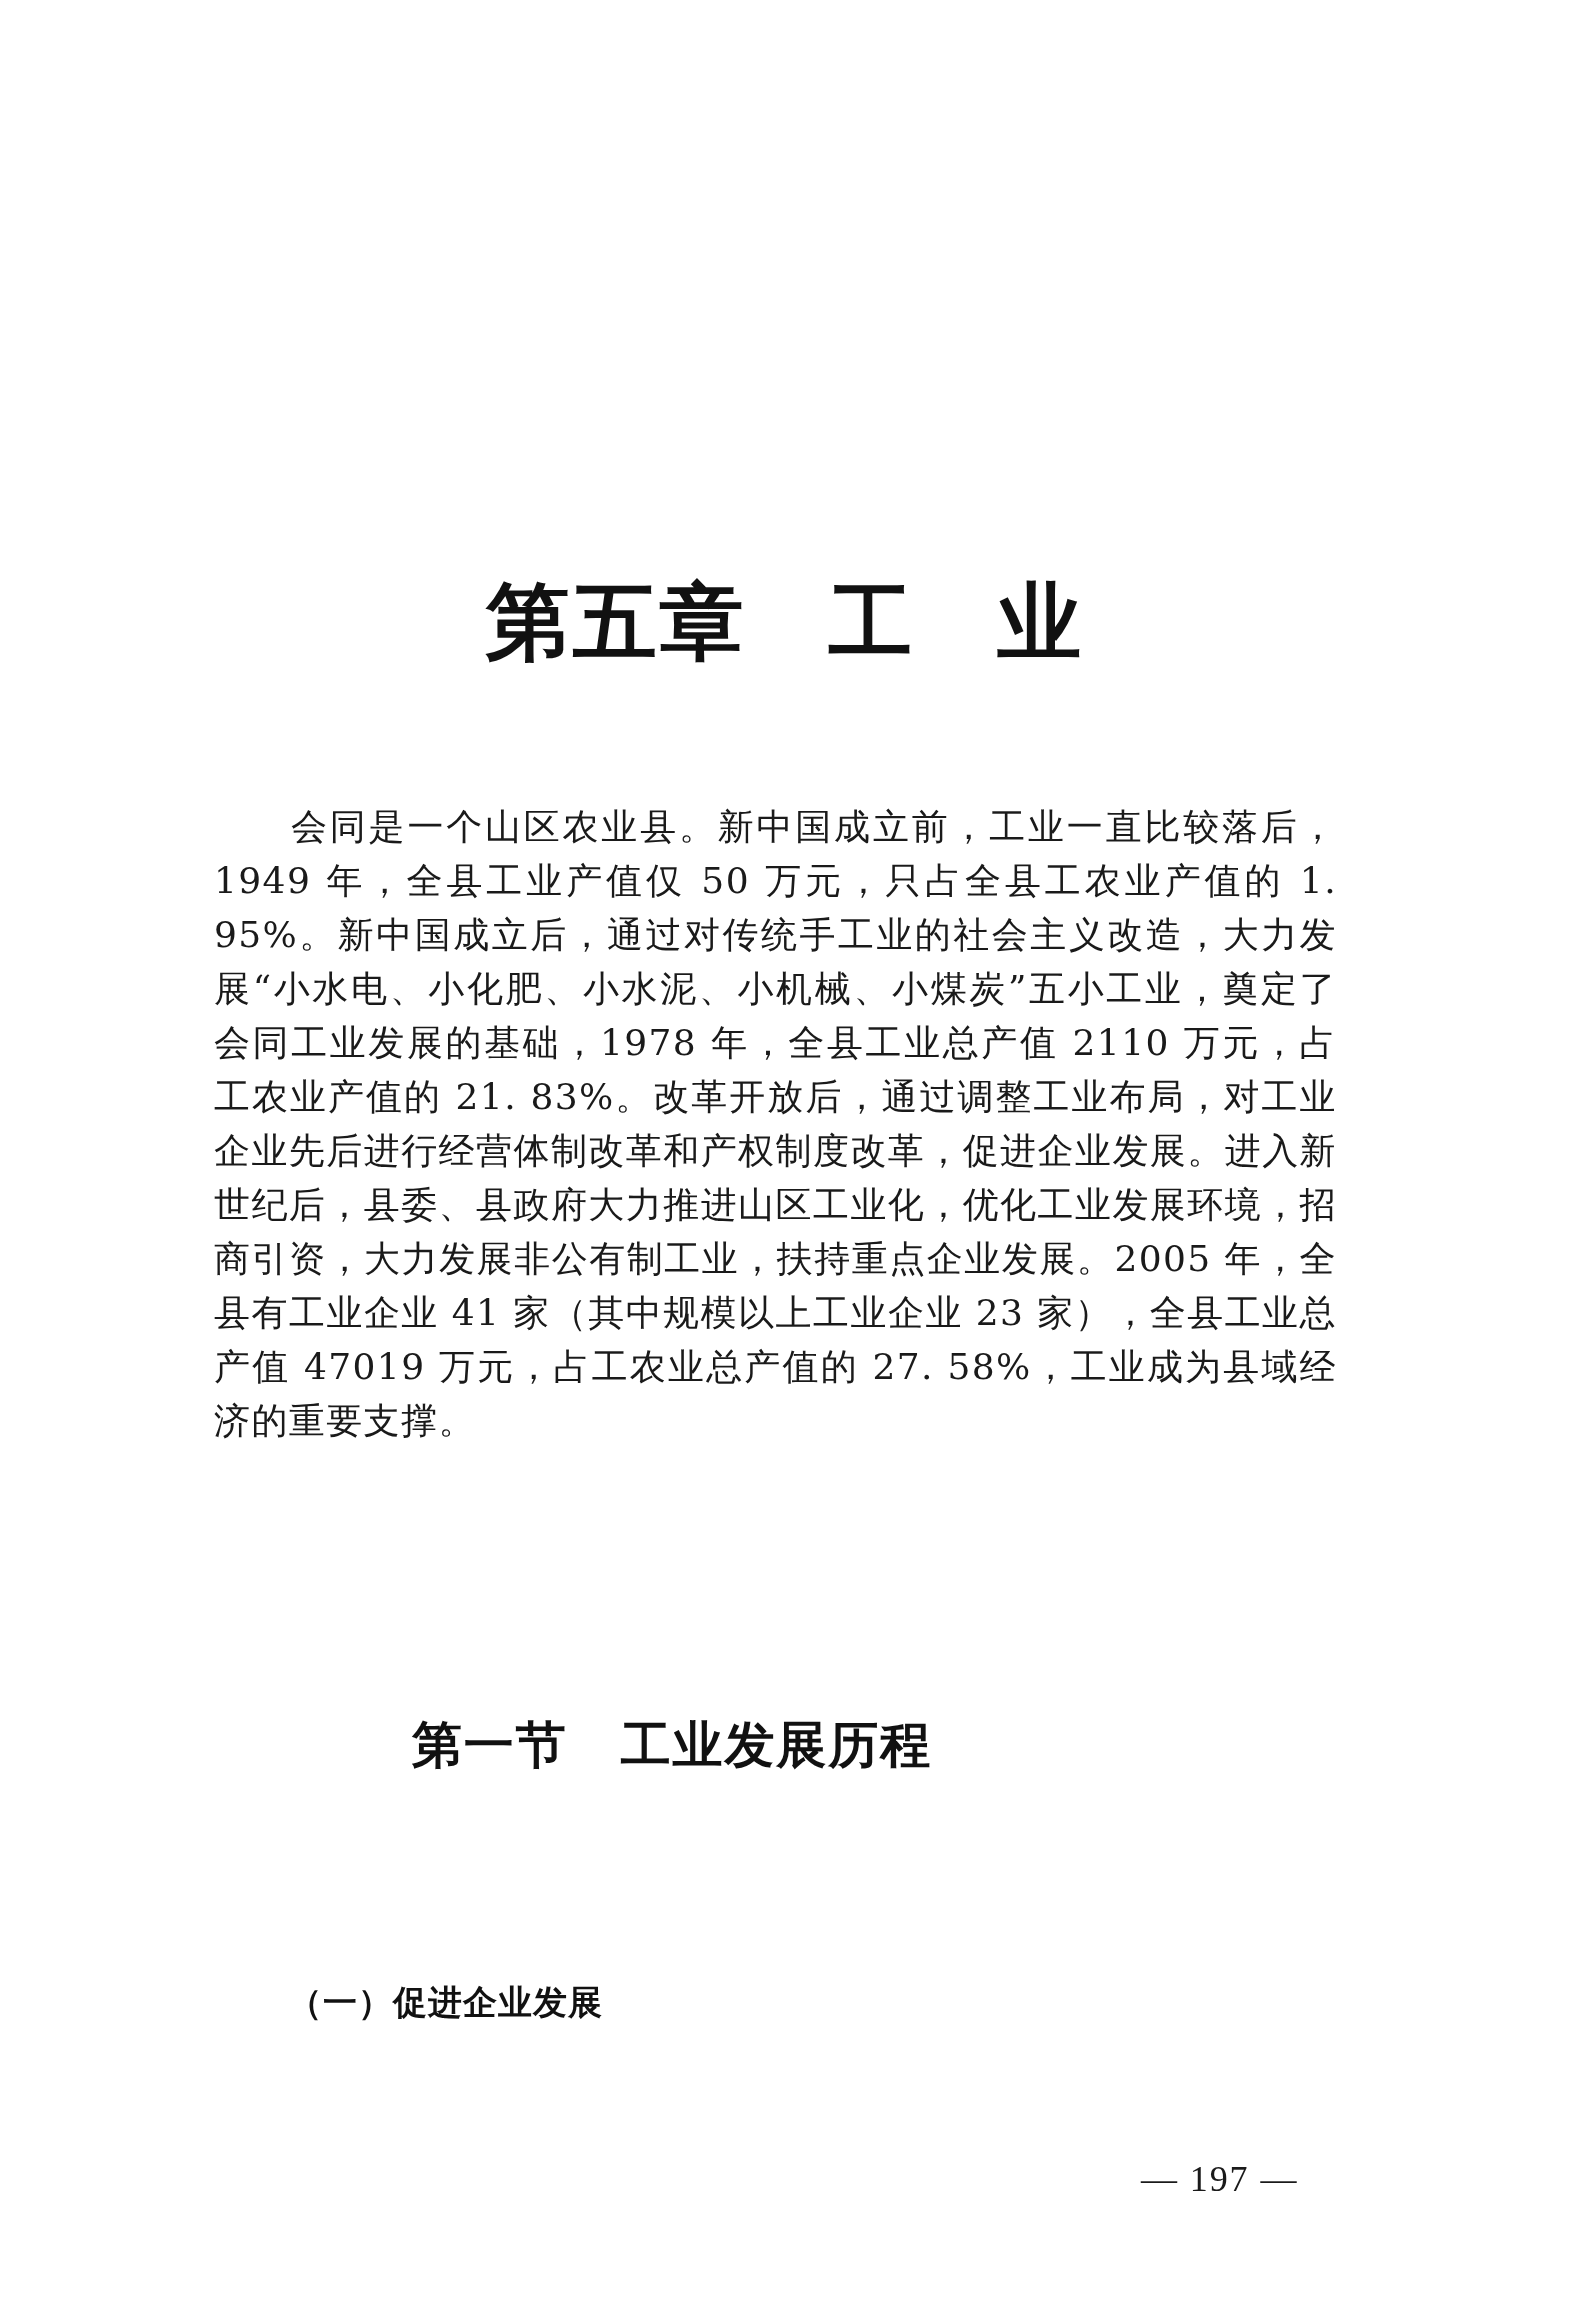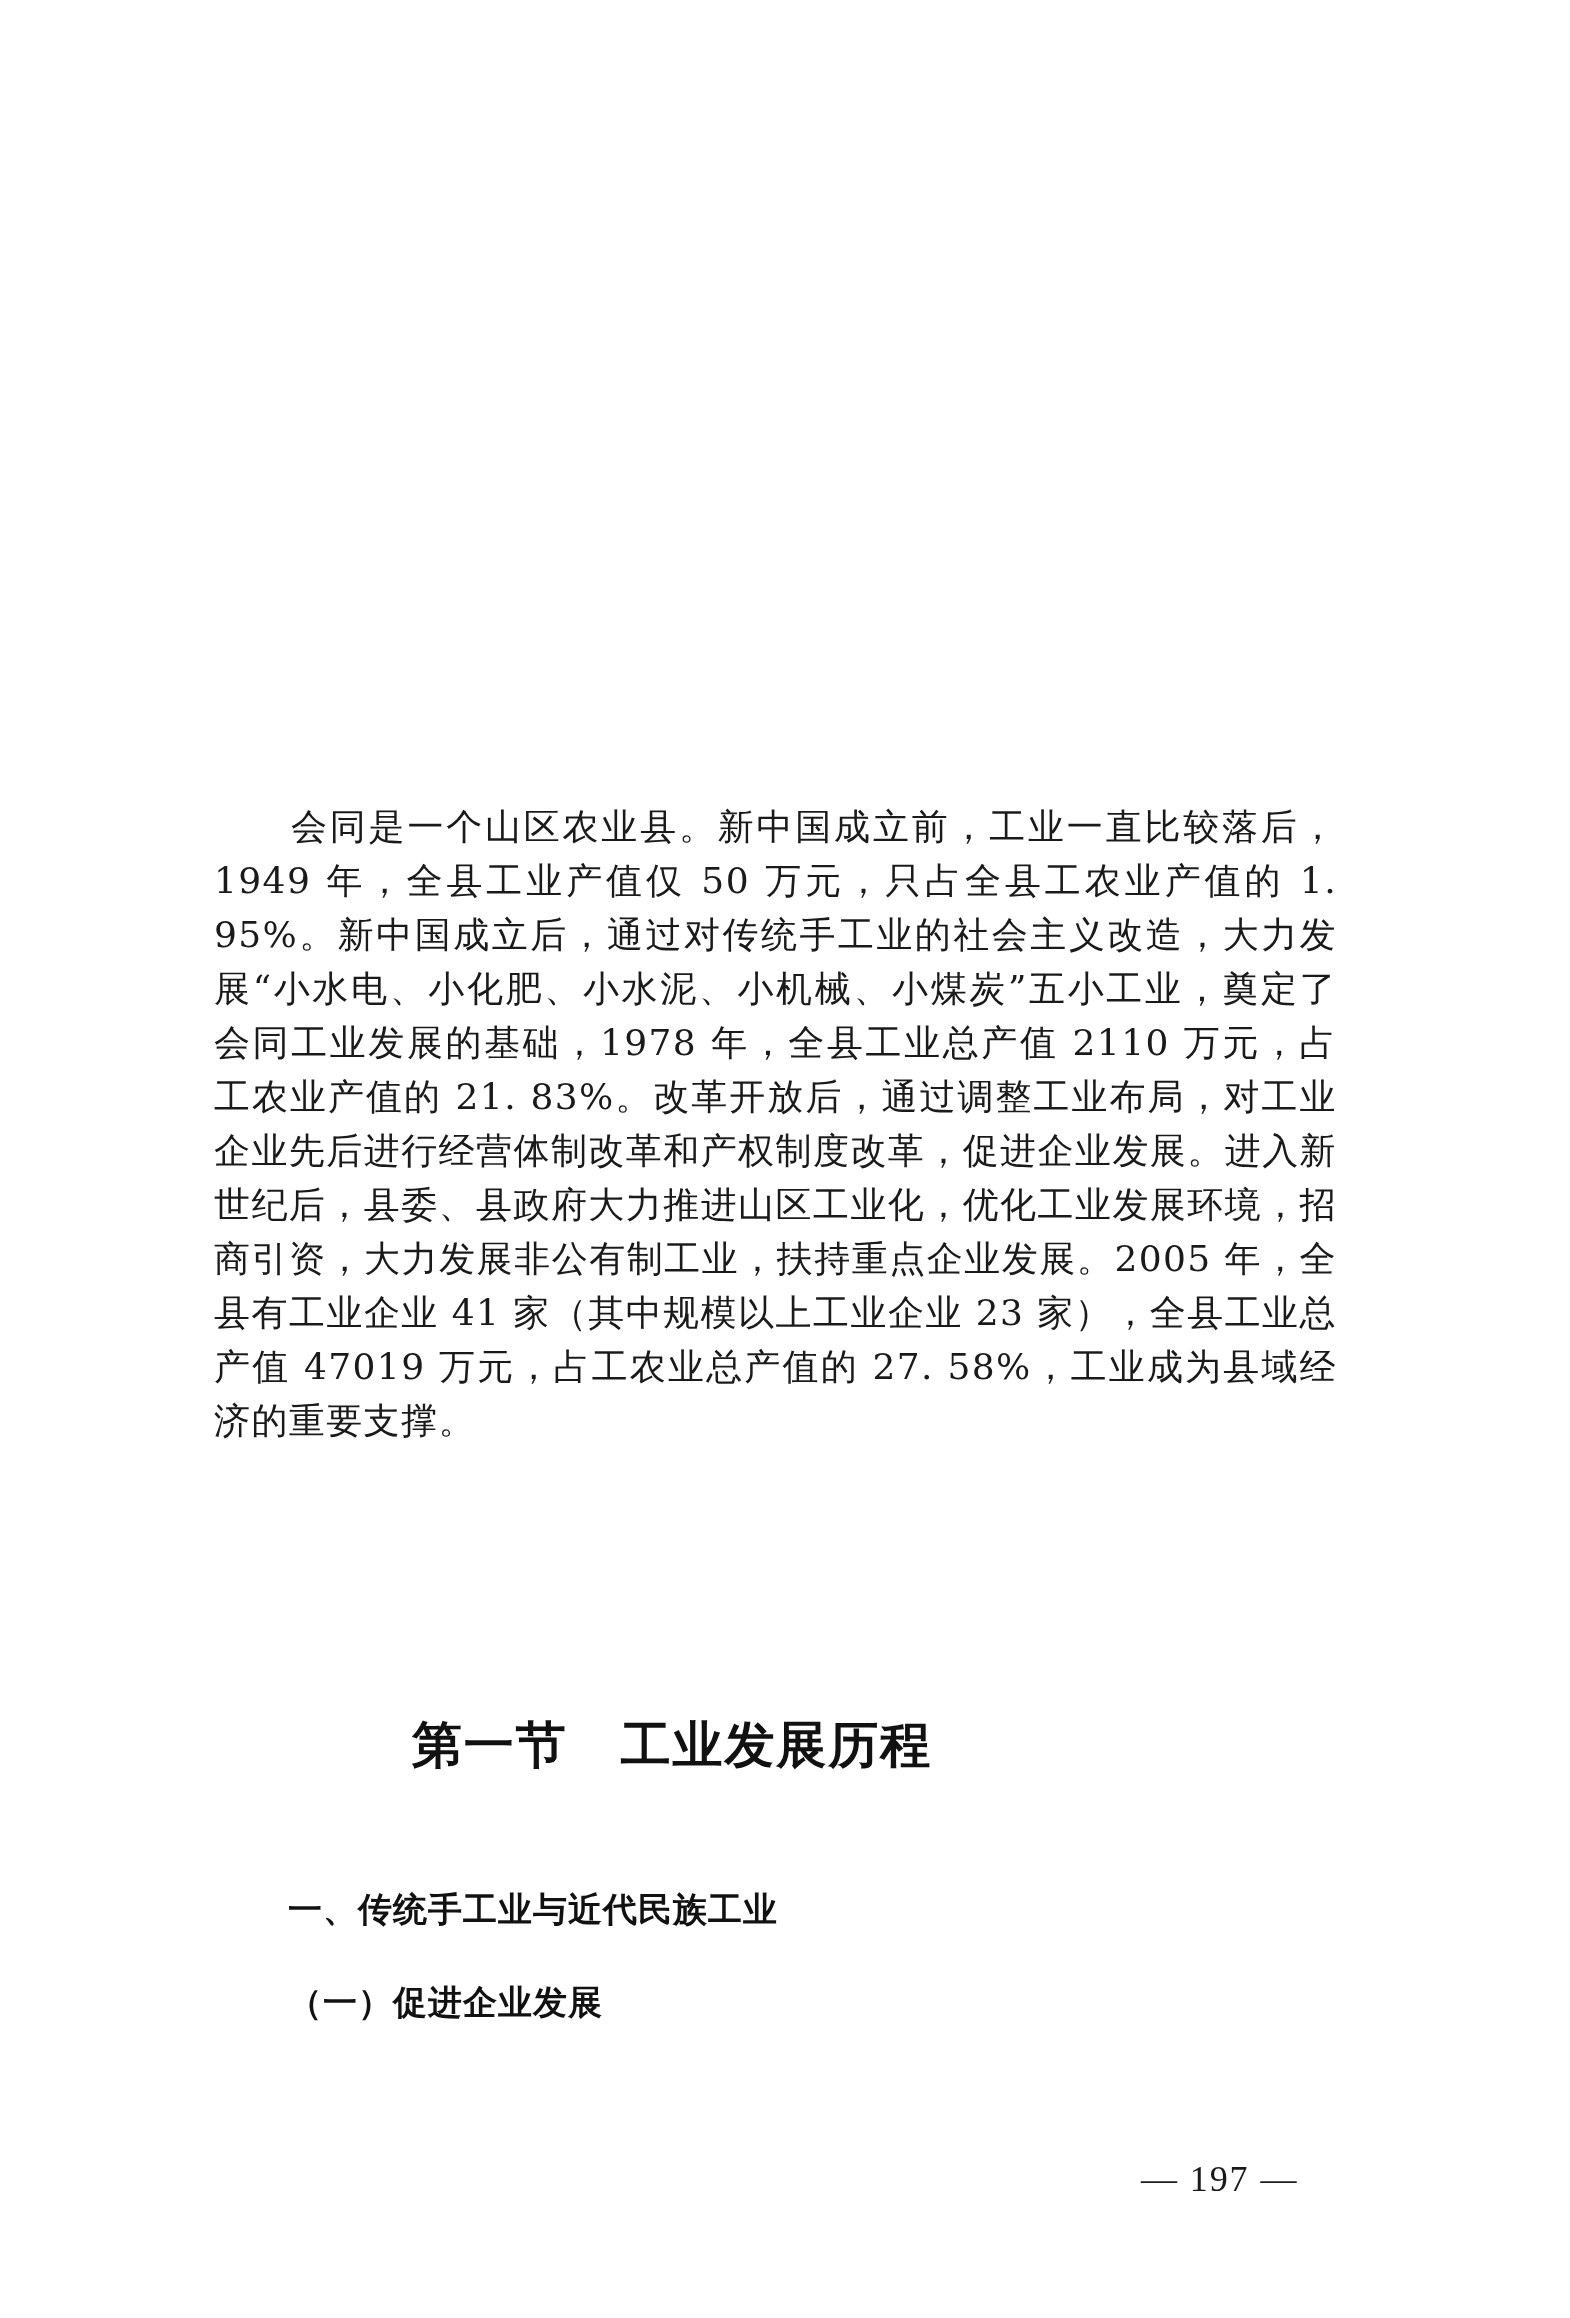--- a/index.html
+++ b/index.html
@@ -40,29 +40,31 @@
     position: absolute; left: 1141px; top: 2158px;
     font-family: "Liberation Serif", "DejaVu Serif", serif; font-size: 36px; color: #1a1a1a;
     letter-spacing: 1.9px;
   }
 </style>
 </head>
 <body>
 
 <div class="page">
 
+  <div class="chapter-title">
+    <span>第五章</span><span class="gap"></span><span>工</span><span class="gap"></span><span>业</span>
+  </div>
 
   <div class="body-text intro">
     <p>会同是一个山区农业县。新中国成立前，工业一直比较落后，1949 年，全县工业产值仅 50 万元，只占全县工农业产值的 1. 95%。新中国成立后，通过对传统手工业的社会主义改造，大力发展“小水电、小化肥、小水泥、小机械、小煤炭”五小工业，奠定了会同工业发展的基础，1978 年，全县工业总产值 2110 万元，占工农业产值的 21. 83%。改革开放后，通过调整工业布局，对工业企业先后进行经营体制改革和产权制度改革，促进企业发展。进入新世纪后，县委、县政府大力推进山区工业化，优化工业发展环境，招商引资，大力发展非公有制工业，扶持重点企业发展。2005 年，全县有工业企业 41 家（其中规模以上工业企业 23 家），全县工业总产值 47019 万元，占工农业总产值的 27. 58%，工业成为县域经济的重要支撑。</p>
   </div>
 
   <div class="section-title">
     <span>第一节</span><span class="gap"></span><span>工业发展历程</span>
   </div>
 
-  <div class="subsection">一、传统手工业与近代民族工业</div>
 
   <div class="subsubsection">（一）促进企业发展</div>
 
 
   <div class="page-number">— 197 —</div>
 </div>
 
 
 </body></html>

